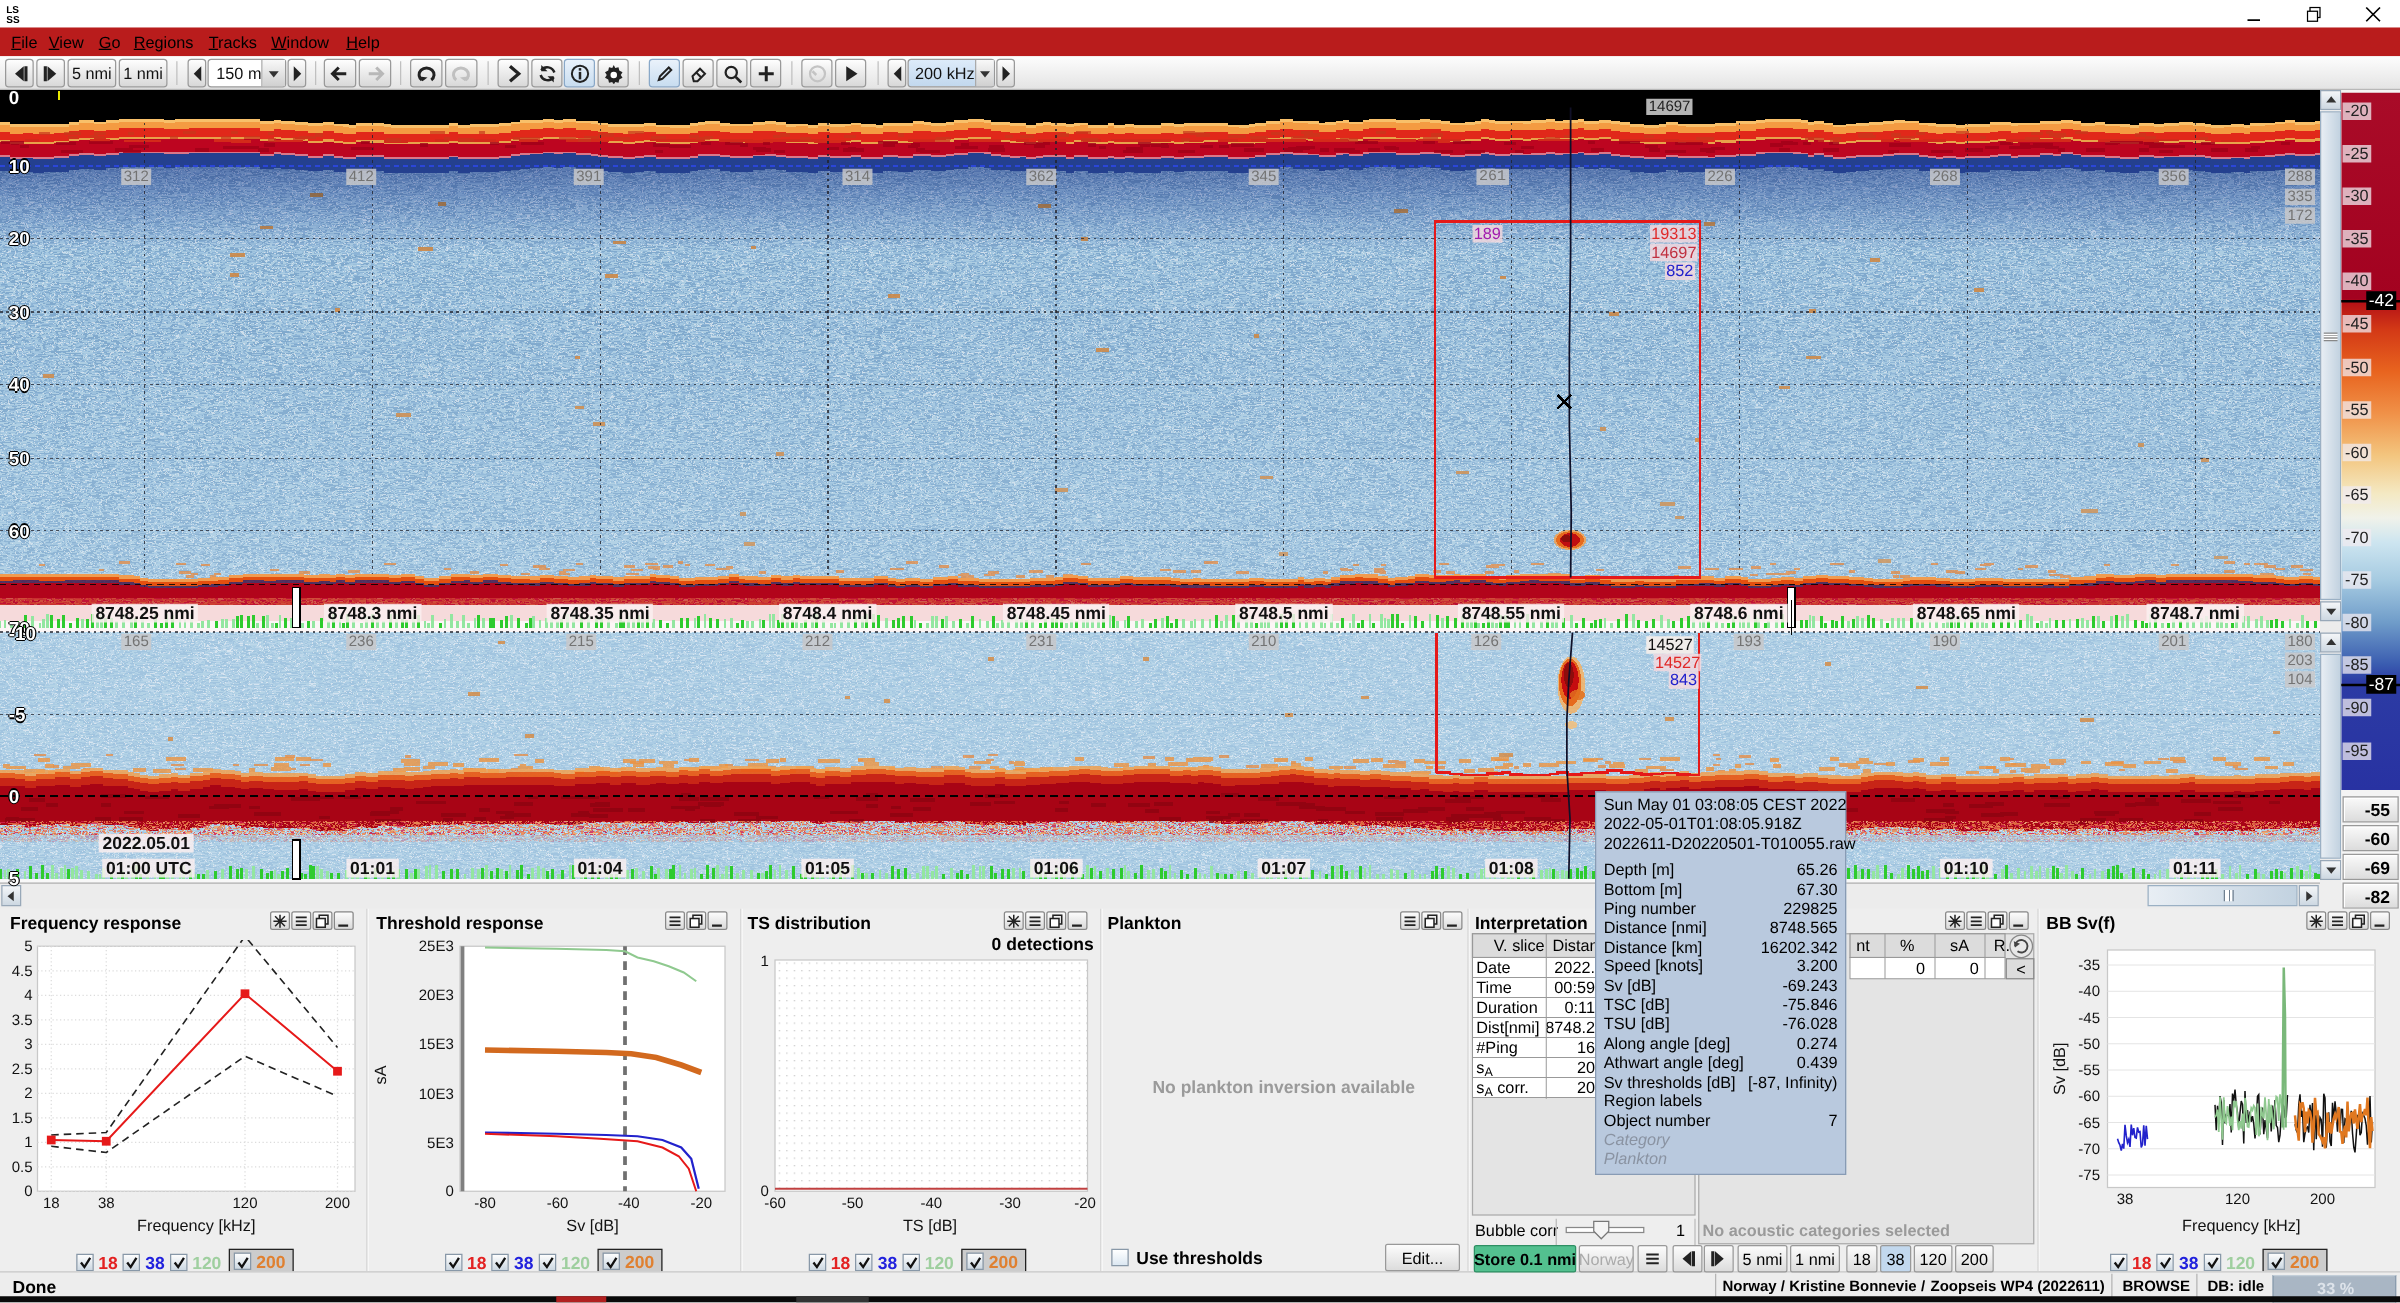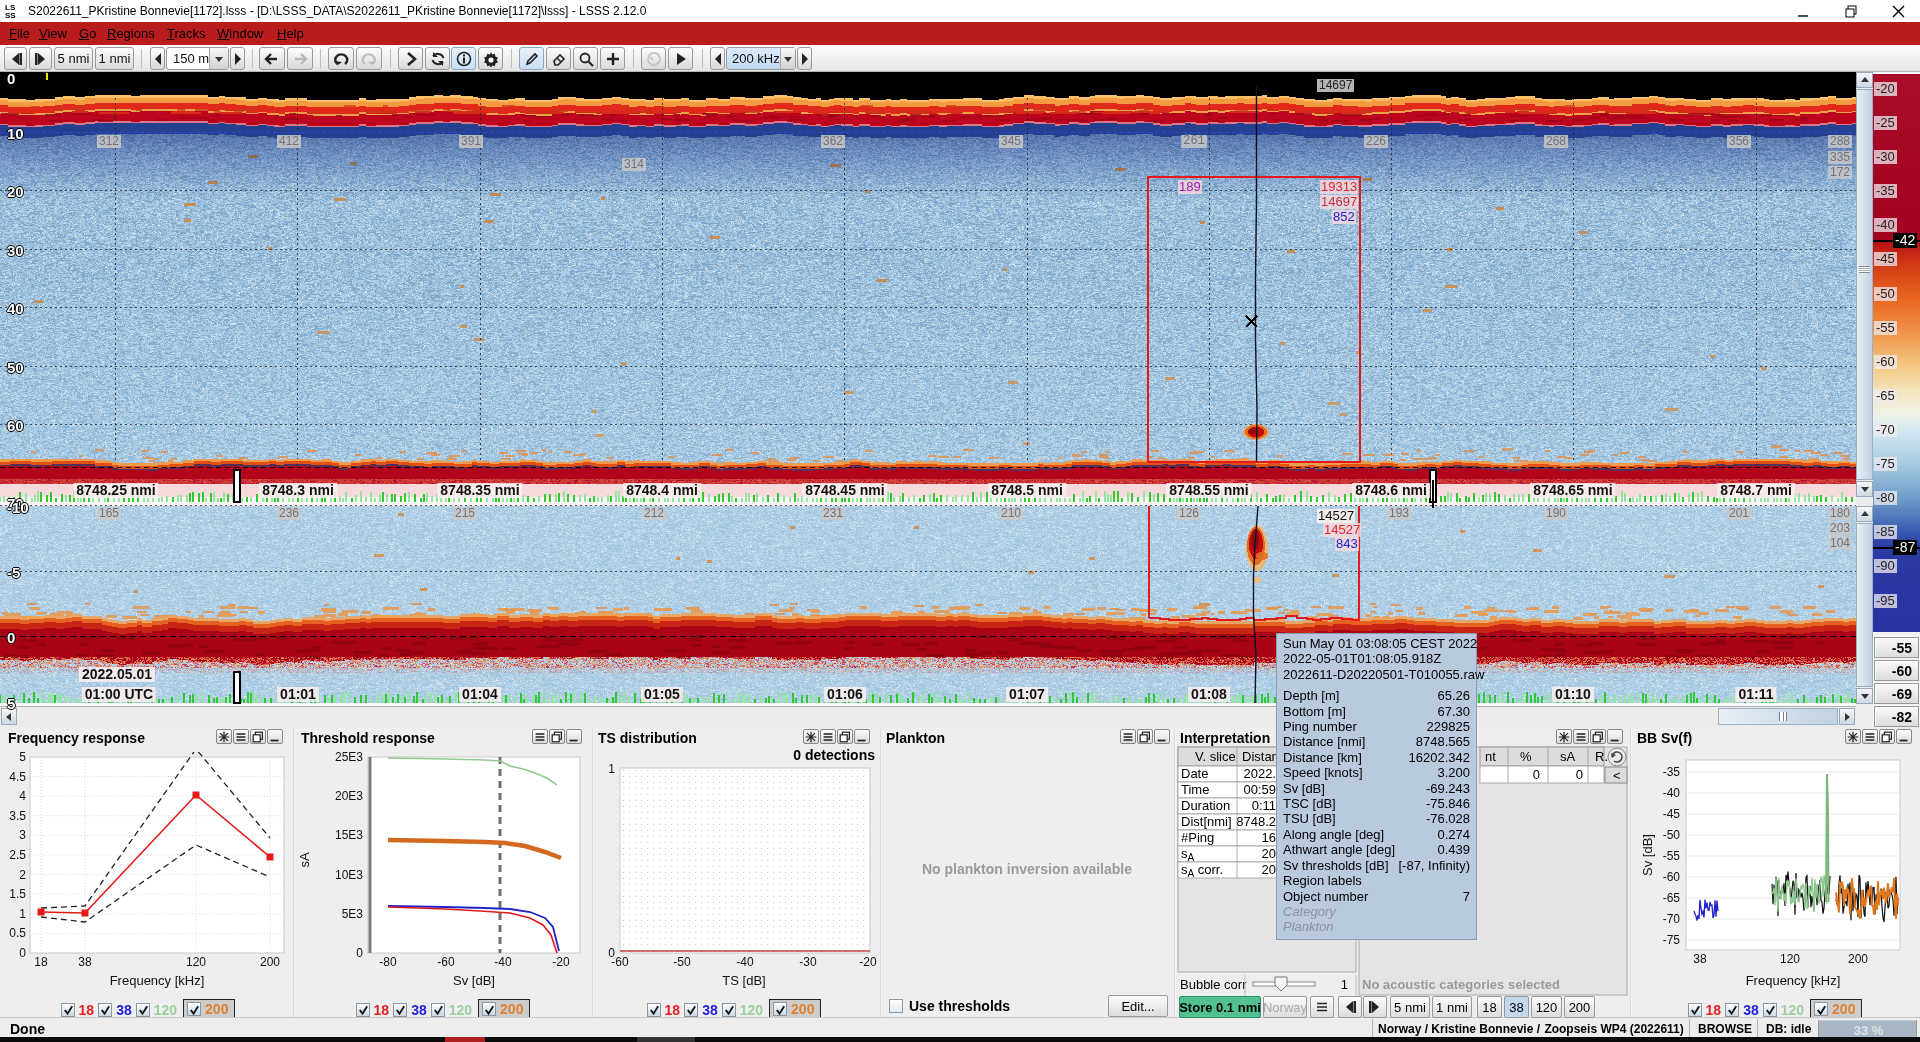--- a/index.html
+++ b/index.html
@@ -39,21 +39,20 @@
 #status{position:absolute;left:0;top:1017px;width:1920px;height:20px;background:#ededed;border-top:1px solid #c8c8c8;font-size:12px}
 .ssep{position:absolute;top:1px;width:1px;height:19px;background:#b4b4b4}
 </style></head>
 <body>
 
 <div id="titlebar">
 <svg width="17" height="16" viewBox="0 0 17 16" style="position:absolute;left:5px;top:3px">
       <text x="0" y="7" font-size="8" font-weight="bold" fill="#000">LS</text>
       <text x="0" y="15" font-size="8" font-weight="bold" fill="#000">SS</text>
     </svg>
-<span style="position:absolute;left:28px;top:4px;font-size:12px">S2022611_PKristine Bonnevie[1172].lsss - [D:\LSSS_DATA\S2022611_PKristine Bonnevie[1172]\lsss] - LSSS 2.12.0</span>
 <svg width="12" height="12" viewBox="0 0 12 12" style="position:absolute;left:1797px;top:7px">
       <path d="M1 9h10" stroke="#000" stroke-width="1.4"></path>
     </svg>
 <svg width="13" height="13" viewBox="0 0 13 13" style="position:absolute;left:1845px;top:5px">
       <rect x="3" y="1" width="8" height="8" fill="none" stroke="#000"></rect>
       <rect x="1" y="4" width="8" height="8" fill="#fff" stroke="#000"></rect>
     </svg>
 <svg width="13" height="13" viewBox="0 0 13 13" style="position:absolute;left:1892px;top:5px">
       <path d="M1 1l11 11M12 1L1 12" stroke="#000" stroke-width="1.4"></path>
     </svg>
@@ -366,21 +365,21 @@
     <div class="dep" style="left:7px;top:359px;">50</div>
     <div class="dep" style="left:7px;top:417px;">60</div>
     <div class="dep" style="left:7px;top:495px;">70</div>
     <div class="dep" style="left:7px;top:499px;">-10</div>
     <div class="dep" style="left:7px;top:564px;">-5</div>
     <div class="dep" style="left:7px;top:629px;">0</div>
     <div class="dep" style="left:7px;top:695px;">5</div>
     <div class="cnt" style="left:109px;top:135px;">312</div>
     <div class="cnt" style="left:289px;top:135px;">412</div>
     <div class="cnt" style="left:471px;top:135px;">391</div>
-    <div class="cnt" style="left:634px;top:135px;margin-top:23px;">314</div>
+    <div class="cnt" style="left:686px;top:135px;">314</div>
     <div class="cnt" style="left:833px;top:135px;">362</div>
     <div class="cnt" style="left:1011px;top:135px;">345</div>
     <div class="cnt" style="left:1194px;top:135px;font-family:Liberation Mono, monospace;">261</div>
     <div class="cnt" style="left:1376px;top:135px;">226</div>
     <div class="cnt" style="left:1556px;top:135px;">268</div>
     <div class="cnt" style="left:1739px;top:135px;">356</div>
     <div class="cnt" style="left:1828px;top:135px;transform:none">288</div>
     <div class="cnt" style="left:1828px;top:151px;transform:none">335</div>
     <div class="cnt" style="left:1828px;top:166px;transform:none">172</div>
     <div class="cnt" style="left:109px;top:507px;">165</div>

